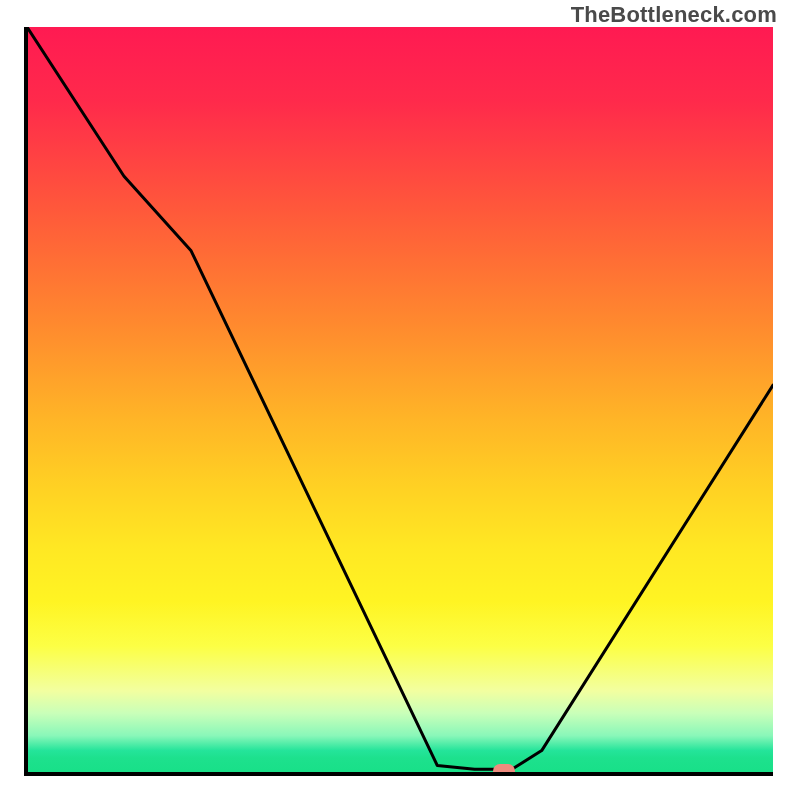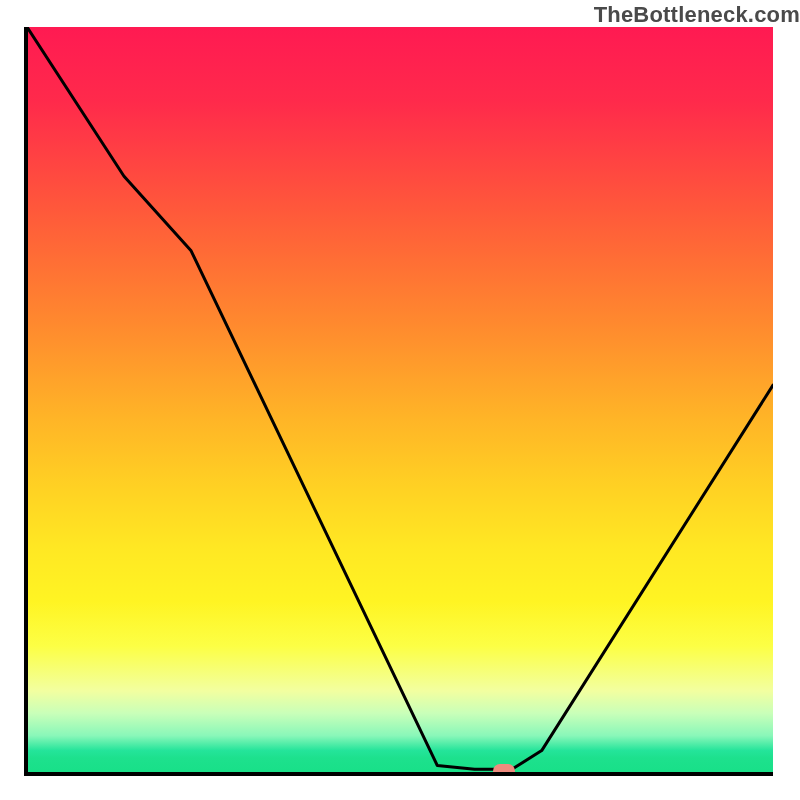--- a/index.html
+++ b/index.html
@@ -12,21 +12,21 @@
     background: #ffffff;
   }
   .chart-wrap {
     position: relative;
     width: 800px;
     height: 800px;
   }
   .watermark {
     position: absolute;
     top: 2px;
-    right: 0;
+    right: 23px;
     color: #4a4a4a;
     font-size: 22px;
     font-weight: 600;
     letter-spacing: 0.2px;
     z-index: 20;
   }
   .plot-clip {
     position: absolute;
     left: 27px;
     top: 27px;

